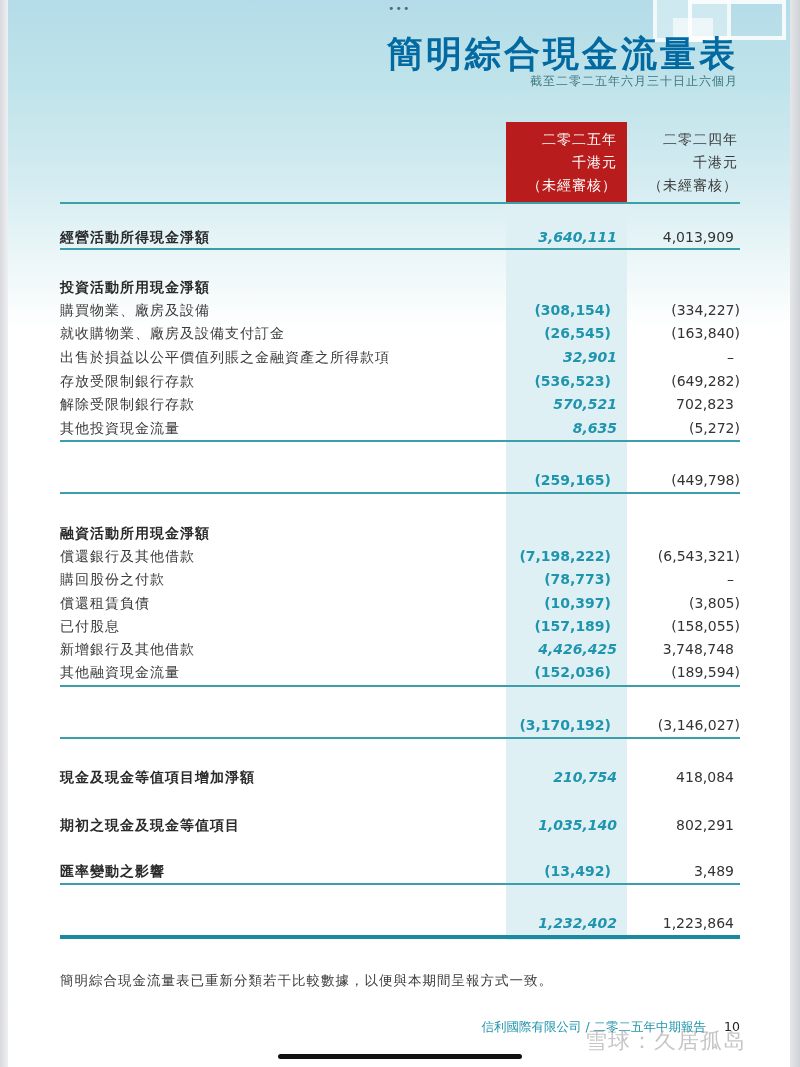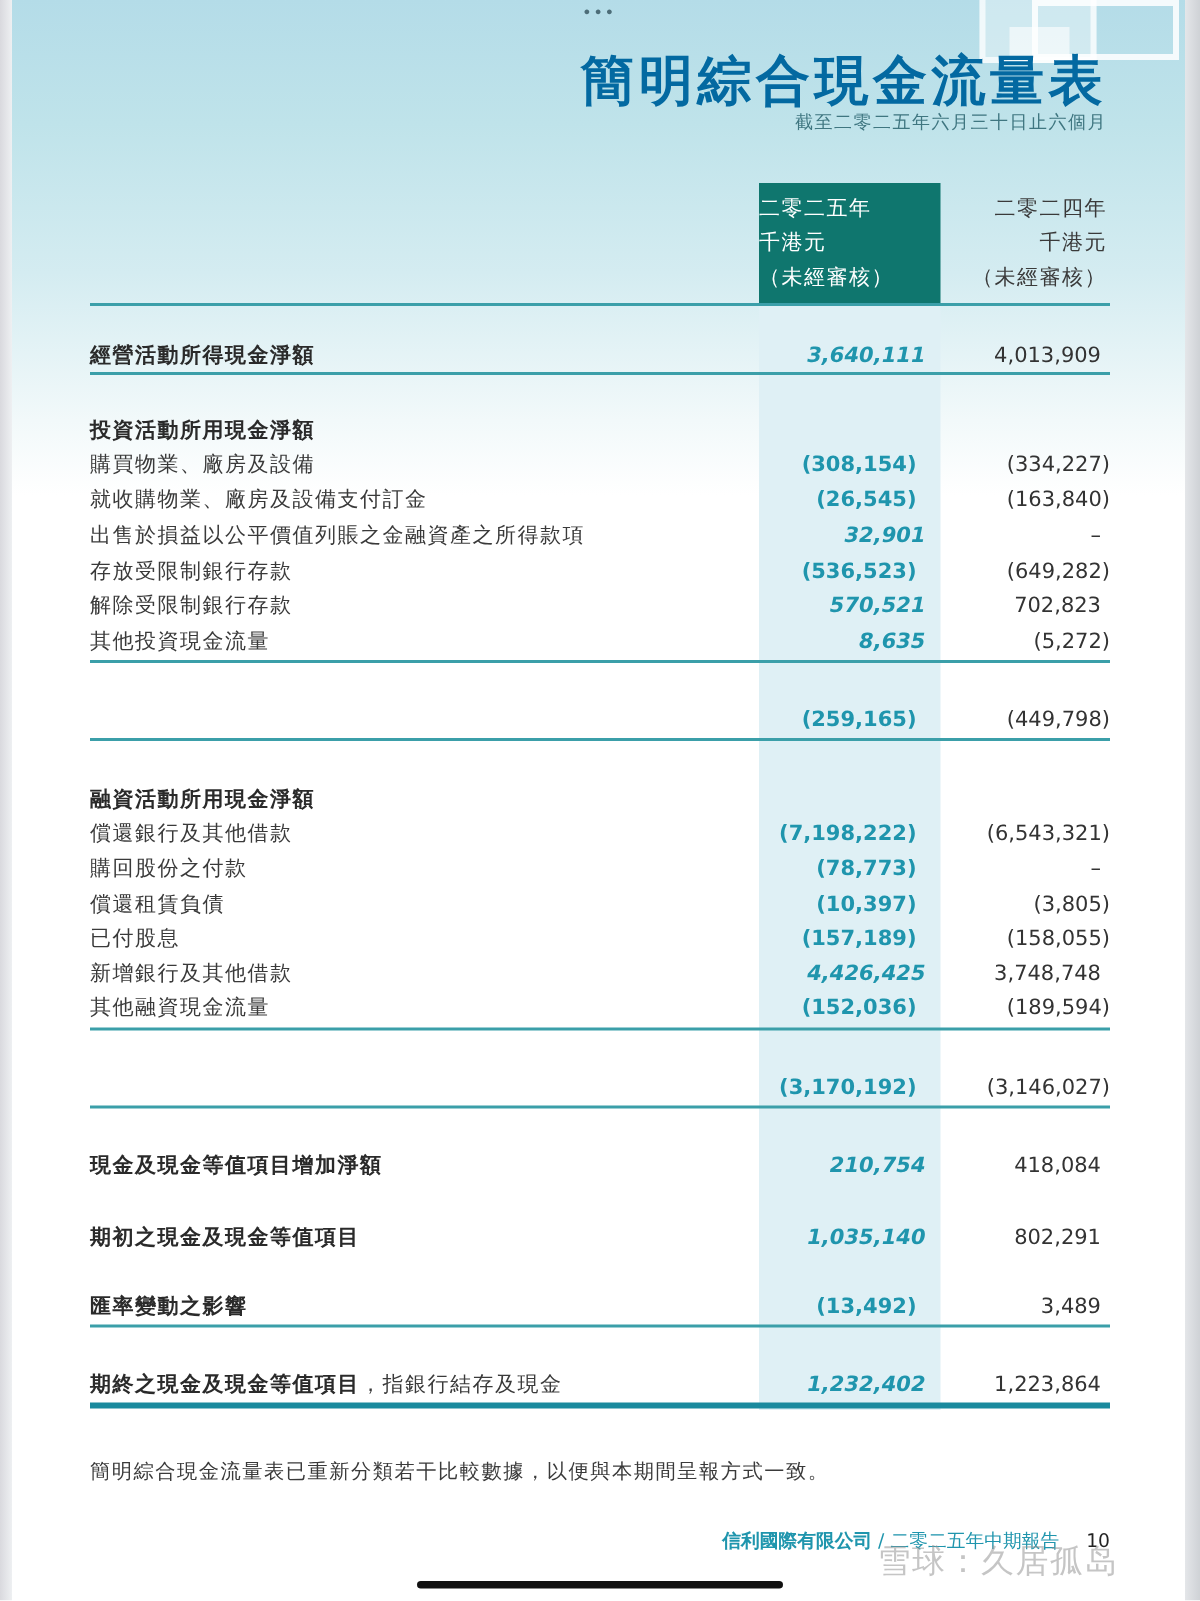--- a/index.html
+++ b/index.html
@@ -19,21 +19,21 @@
   .deco.d1 { left:645px; top:-6px; width:70px; height:40px; background:rgba(255,255,255,0.35); }
   .deco.d2 { left:680px; top:0px; width:90px; height:32px; border-color:rgba(255,255,255,0.85); }
   .deco.d3 { left:665px; top:18px; width:40px; height:24px; background:rgba(255,255,255,0.6); border:none; }
   .more-dots { position:absolute; left:388px; top:2px; font-size:11px; color:#4d6d78; letter-spacing:1px; }
   .title { position:absolute; right:62px; top:30px; font-size:36px; font-weight:bold; color:#0369a1; letter-spacing:3px; }
   .subtitle { position:absolute; right:62px; top:73px; font-size:12px; color:#3f7680; letter-spacing:1px; }
 
   .band { position:absolute; left:506px; top:203px; width:121px; height:737px; background:#dff0f5; }
   .colhead-2025 {
     position:absolute; left:506px; top:122px; width:121px; height:81px;
-    background:#0f766e; color:#ffffff; text-align:left; box-sizing:border-box; padding:6px 10px 0 0;
+    background:#b91c1c; color:#ffffff; text-align:right; box-sizing:border-box; padding:6px 10px 0 0;
     font-size:14px; line-height:23px; letter-spacing:1px;
   }
   .colhead-2024 {
     position:absolute; left:630px; top:122px; width:110px; height:81px;
     color:#3a3a3a; text-align:right; box-sizing:border-box; padding:6px 2px 12px 0;
     font-size:14px; line-height:23px; letter-spacing:1px;
   }
   .hline { position:absolute; left:60px; width:680px; height:2px; background:#3b9fa9; }
   .hline.thick { height:4px; background:#1a8a9e; }
 
@@ -41,21 +41,21 @@
   .row .label { position:absolute; left:0; top:0; font-size:14px; line-height:22px; color:#3a3a3a; letter-spacing:1px; white-space:nowrap; }
   .row .label.bold { font-weight:bold; color:#2a2a2a; }
   .row .label .note { font-weight:normal; color:#3a3a3a; }
   .row .v25 { position:absolute; left:446px; width:121px; top:0; text-align:right; box-sizing:border-box; padding-right:16px; font-size:14px; line-height:22px; font-weight:bold; color:#1f95ad; }
   .row .v24 { position:absolute; left:570px; width:110px; top:0; text-align:right; font-size:14px; line-height:22px; color:#333333; }
   .pos { padding-right:10px !important;font-style:italic; }
   .pos24 { padding-right:6px; box-sizing:border-box; }
 
   .footnote { position:absolute; left:60px; top:972px; font-size:13.5px; color:#3a3a3a; letter-spacing:1px; }
   .footer { position:absolute; right:60px; top:1019px; font-size:12.5px; color:#1f95ad; }
-  .footer .company { font-weight:bold; }
+  .footer .company { font-weight:normal; }
   .footer .page { color:#222; margin-left:18px; }
   .watermark { position:absolute; left:585px; top:1026px; font-size:22px; color:rgba(150,150,150,0.55); letter-spacing:1px; }
   .home-bar { position:absolute; left:278px; top:1054px; width:244px; height:5px; border-radius:3px; background:#111; }
 </style>
 </head>
 <body>
 
 <div class="left-edge"></div>
 <div class="right-edge"></div>
 <div class="header-bg">
@@ -181,21 +181,20 @@
   <span class="v25 pos">1,035,140</span>
   <span class="v24 pos24">802,291</span>
 </div>
 <div class="row" style="top:860px;">
   <span class="label bold">匯率變動之影響</span>
   <span class="v25">(13,492)</span>
   <span class="v24 pos24">3,489</span>
 </div>
 <div class="hline" style="top:883px;"></div>
 <div class="row" style="top:912px;">
-  <span class="label bold"><span>期終之現金及現金等值項目</span><span class="note">，指銀行結存及現金</span></span>
   <span class="v25 pos">1,232,402</span>
   <span class="v24 pos24">1,223,864</span>
 </div>
 <div class="hline thick" style="top:935px;"></div>
 
 <div class="footnote">簡明綜合現金流量表已重新分類若干比較數據，以便與本期間呈報方式一致。</div>
 
 <div class="footer">
   <span class="company">信利國際有限公司</span><span> / </span><span>二零二五年中期報告</span><span class="page">10</span>
 </div>

